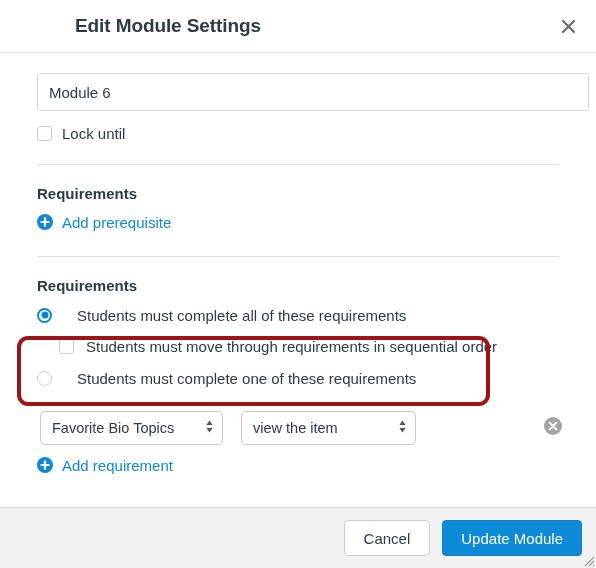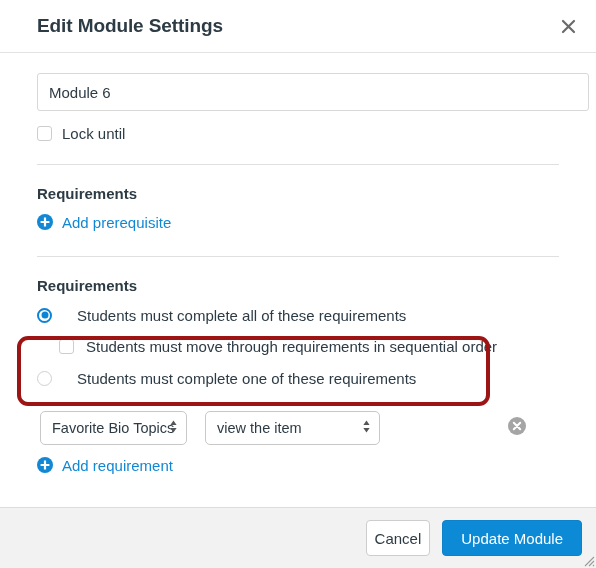--- a/index.html
+++ b/index.html
@@ -26,20 +26,21 @@
   }
 
   
   .dlg-header {
     position: relative;
     height: 52px;
     flex: 0 0 52px;
     border-bottom: 1px solid #e3e3e3;
     display: flex;
     align-items: center;
+    padding-left: 38px;
   }
   .dlg-title {
     margin-left: 37px;
     font-size: 19px;
     font-weight: bold;
     color: #2d3b45;
     letter-spacing: -0.1px;
   }
   .close-btn {
     position: absolute;
@@ -208,21 +209,21 @@
     border-radius: 5px;
     background: #fff;
     display: flex;
     align-items: center;
     padding: 0 26px 0 11px;
     font-size: 14.5px;
     color: #2d3b45;
     cursor: pointer;
     white-space: nowrap;
   }
-  .sel.w1 { width: 147px; }
+  .sel.w1 { width: 183px; }
   .sel.w2 { width: 175px; margin-left: 18px; }
   .sel .arrows {
     position: absolute;
     right: 8px;
     top: 50%;
     transform: translateY(-50%);
     display: block;
   }
   .del-icon {
     margin-left: 128px;
@@ -247,21 +248,21 @@
     font-size: 15px;
     border-radius: 4px;
     cursor: pointer;
     height: 36px;
     box-sizing: border-box;
   }
   .btn-cancel {
     background: #ffffff;
     border: 1px solid #cdcdcd;
     color: #2d3b45;
-    padding: 0 8px;
+    padding: 0 19px;
   }
   .btn-primary {
     background: #0c8ad6;
     border: 1px solid #0b82c9;
     color: #ffffff;
     padding: 0 18px;
     margin-left: 12px;
   }
   .resize-grip {
     position: absolute;

